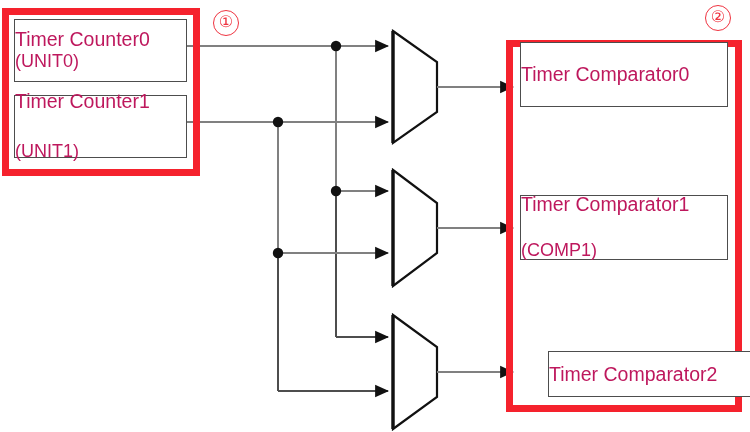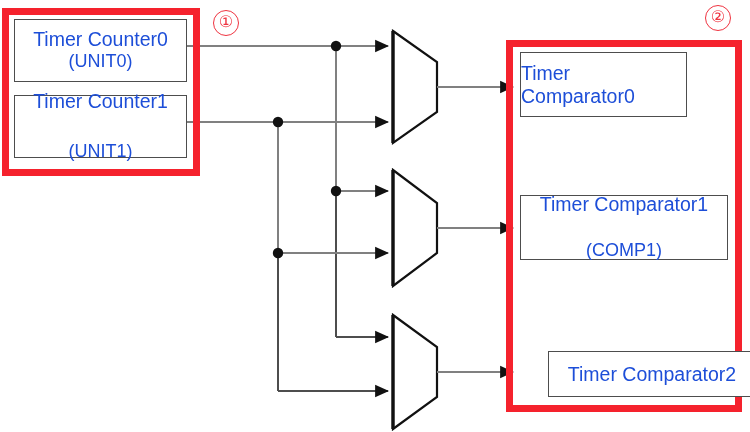--- a/index.html
+++ b/index.html
@@ -22,23 +22,23 @@
     width: 750px;
     height: 432px;
   }
   .blk {
     position: absolute;
     box-sizing: border-box;
     background: #ffffff;
     border: 1.6px solid #4d4d4d;
     display: flex;
     flex-direction: column;
-    align-items: center;
+    align-items: flex-start;
     justify-content: center;
-    color: #1d4ed8;
+    color: #be185d;
     line-height: 1.18;
     z-index: 4;
   }
   .blk .l1 { font-size: 19.5px; }
   .blk .l2 { font-size: 18px; }
 
   .redpanel {
     position: absolute;
     box-sizing: border-box;
     border: 7.5px solid #f5222d;
@@ -115,21 +115,21 @@
 
   <div class="blk" style="left:14px; top:95px; width:173px; height:63px;gap:28px;">
     <div class="l1">Timer Counter1</div>
     <div class="l2">(UNIT1)</div>
   </div>
 
   <div class="redpanel" style="left:506px; top:40px; width:236px; height:372px;"></div>
 
   <div class="circnum" style="left:705px; top:5px;">②</div>
 
-  <div class="blk" style="left:520px; top:52px; width:167px; height:65px;">
+  <div class="blk" style="left:520px; top:42px; width:208px; height:65px;">
     <div class="l1">Timer Comparator0</div>
   </div>
 
   <div class="blk" style="left:520px; top:195px; width:208px; height:65px;gap:24px;">
     <div class="l1">Timer Comparator1</div>
     <div class="l2">(COMP1)</div>
   </div>
 
   <div class="blk" style="left:548px; top:339px; width:208px; height:46px;margin-top:12px;">
     <div class="l1">Timer Comparator2</div>

